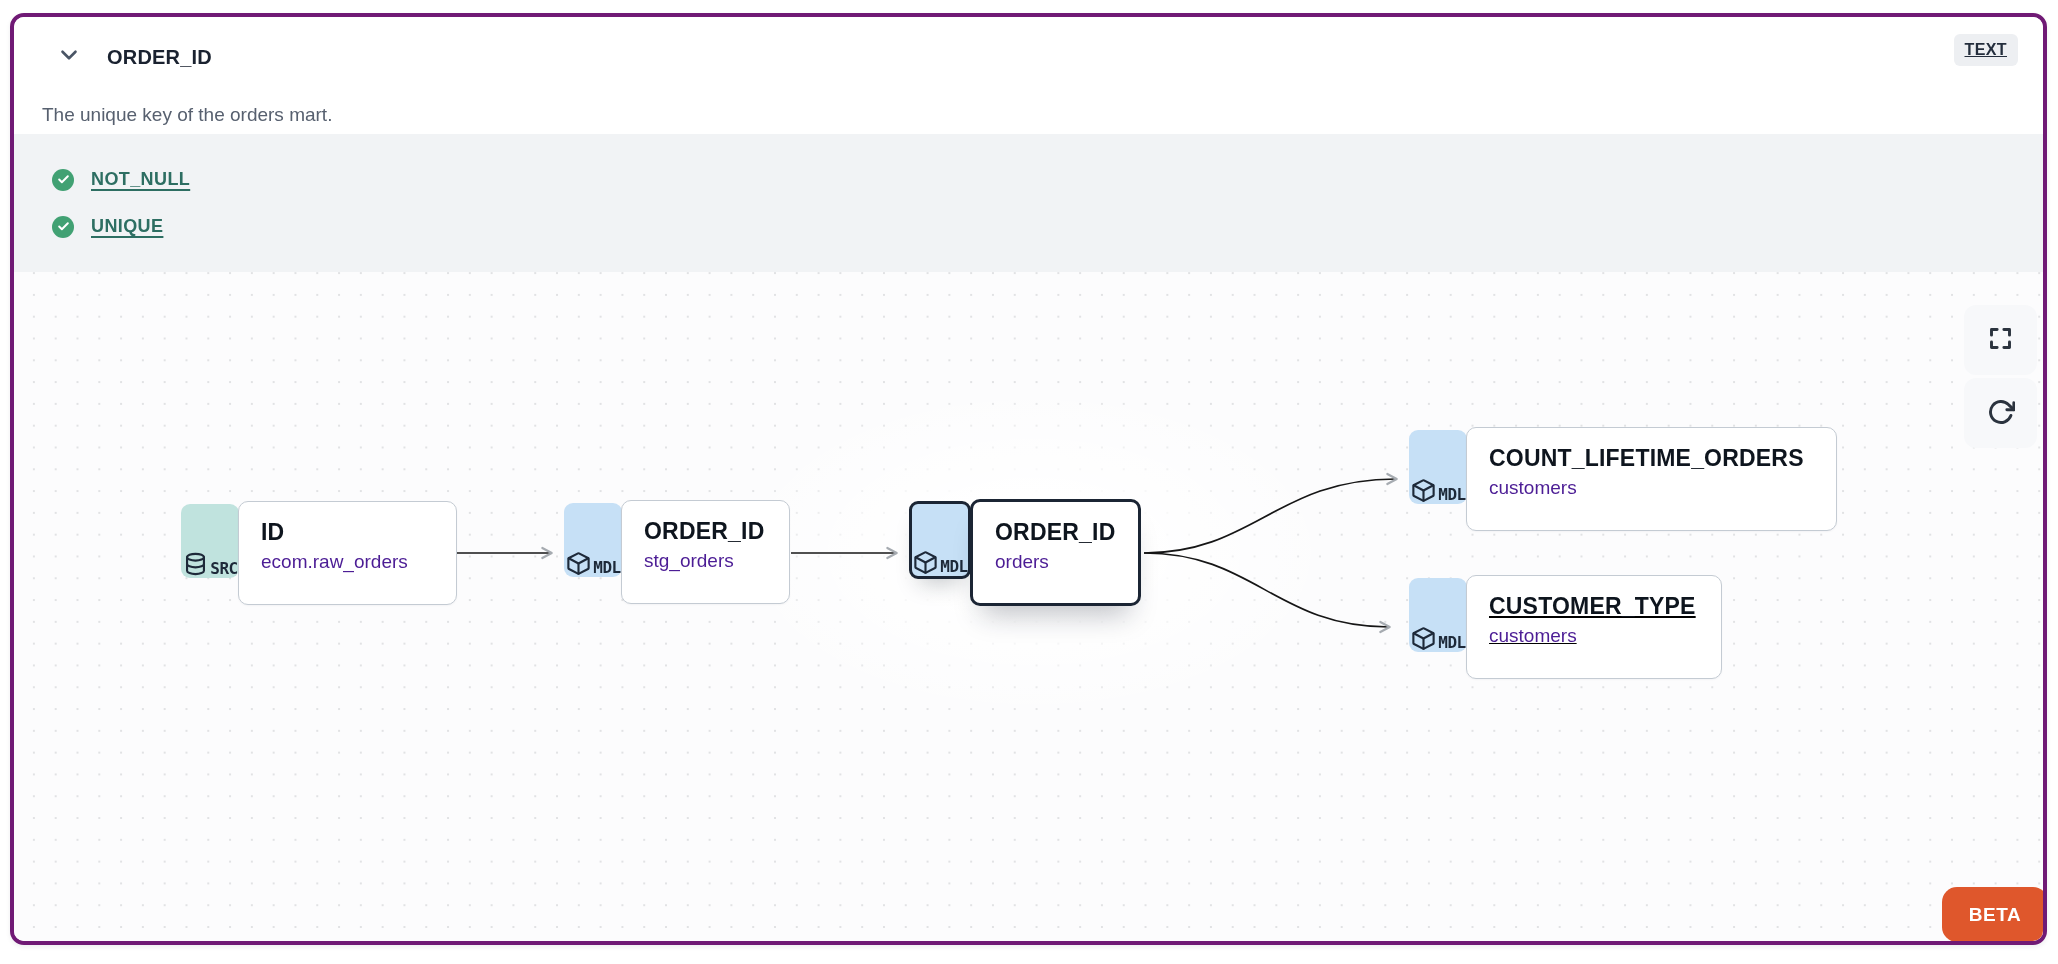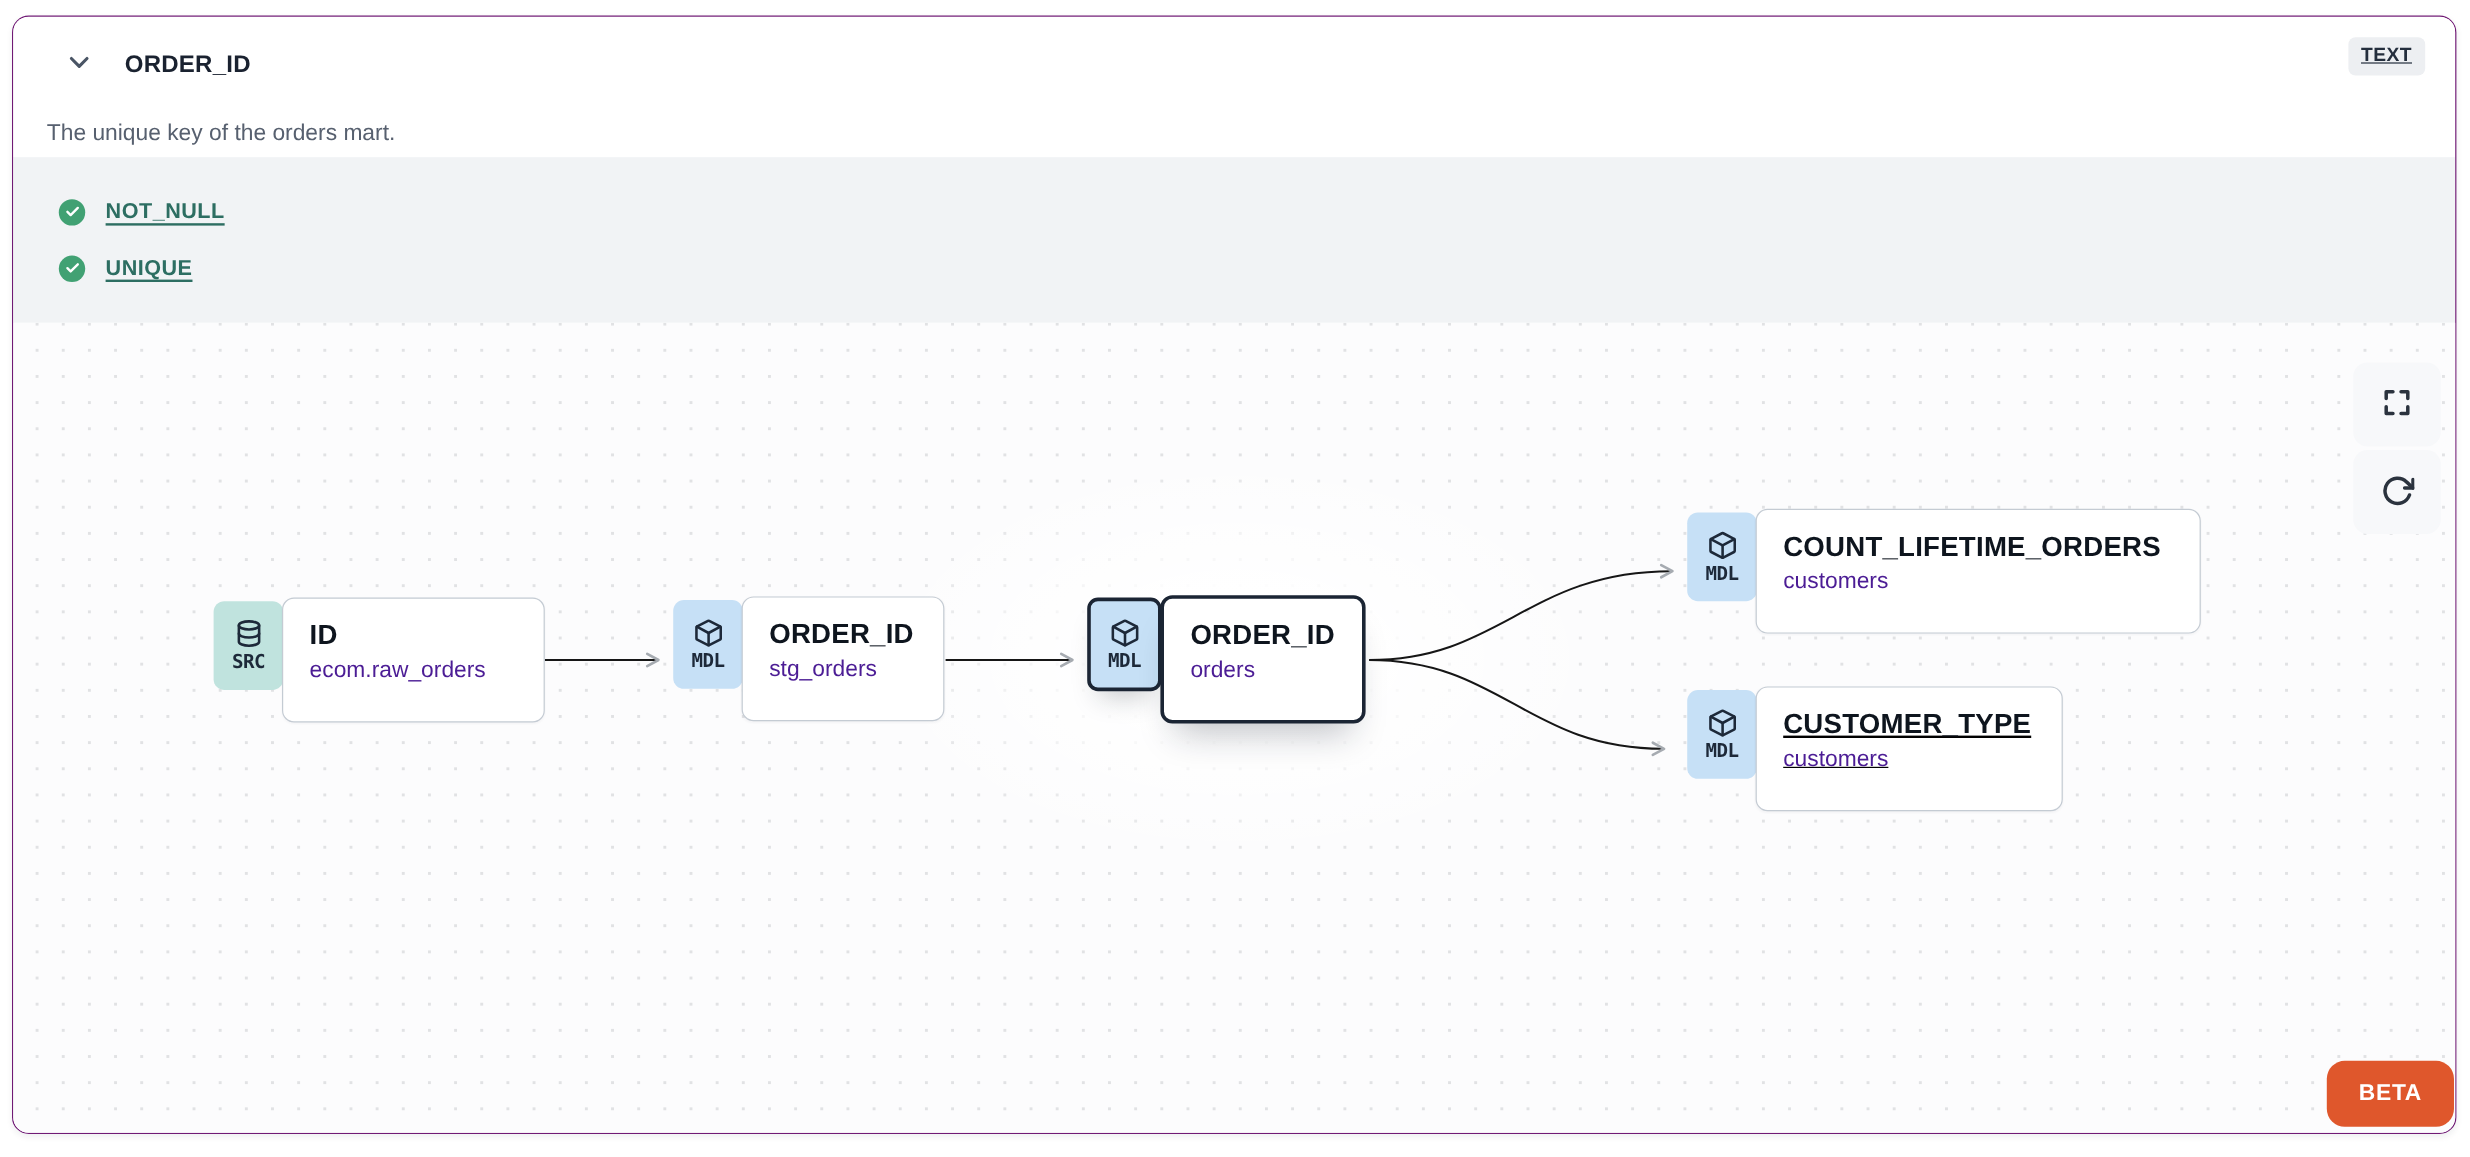--- a/index.html
+++ b/index.html
@@ -1,21 +1,21 @@
 <!DOCTYPE html>
 <html><head>
 <meta charset="utf-8">
 <style>
   * { margin:0; padding:0; box-sizing:border-box; }
   html,body { width:2058px; height:964px; background:#ffffff;
               font-family:"Liberation Sans", sans-serif; position:relative; overflow:hidden; }
 
   
   .panel { position:absolute; left:10px; top:13px; width:2037px; height:932px;
-           background:#ffffff; border:1px solid #701a75; border-radius:14px;
+           background:#ffffff; border:4px solid #701a75; border-radius:14px;
            box-shadow:0 2px 5px rgba(20,30,45,.07); overflow:hidden; }
 
   
   .hdr { position:absolute; left:0; top:0; width:100%; height:117px; background:#fff; }
   .chev-btn { position:absolute; left:38px; top:22px; width:34px; height:34px;
               display:flex; align-items:center; justify-content:center; cursor:pointer;
               background:transparent; border:none; border-radius:8px; }
   .hdr-title { position:absolute; left:93px; top:23px; font-size:20px; font-weight:700;
                color:#1a2230; letter-spacing:.2px; line-height:34px; }
   .type-badge { position:absolute; right:25px; top:17px; height:32px; padding:0 11px;
@@ -37,21 +37,21 @@
   .canvas { position:absolute; left:0; top:255px; width:2037px; height:677px; background:#fcfcfd;
             background-image:radial-gradient(circle, #e1e2e4 1.15px, transparent 1.5px);
             background-size:21.8px 21.8px; background-position:9px 12px; }
   .glow { position:absolute; left:620px; top:60px; width:800px; height:440px; pointer-events:none;
           background:radial-gradient(ellipse closest-side, rgba(255,255,255,1) 25%, rgba(255,255,255,0) 78%); }
   .edges { position:absolute; left:0; top:0; }
 
   
   .node { position:absolute; }
   .nbadge { position:absolute; left:0; top:3px; width:58px; height:74px; border-radius:9px;
-            display:flex; flex-direction:column; align-items:center; justify-content:center;
+            display:flex; align-items:flex-end; justify-content:center;
             gap:1px; cursor:pointer; }
   .nbadge.src { background:#c0e3de; }
   .nbadge.mdl { background:#c6e0f6; }
   .kind { font-family:"DejaVu Sans Mono", monospace; font-size:16px; font-weight:bold;
           color:#1d2939; letter-spacing:-.5px; line-height:18px; }
   .nicon { display:flex; }
   .nbox { position:absolute; left:57px; top:0; height:104px; background:#fff;
           border:1px solid #c4cbd3; border-radius:10px; display:flex; flex-direction:column;
           justify-content:flex-start; gap:5px; padding:17px 22px; cursor:pointer;
           box-shadow:0 1px 2px rgba(20,30,45,.04); }

